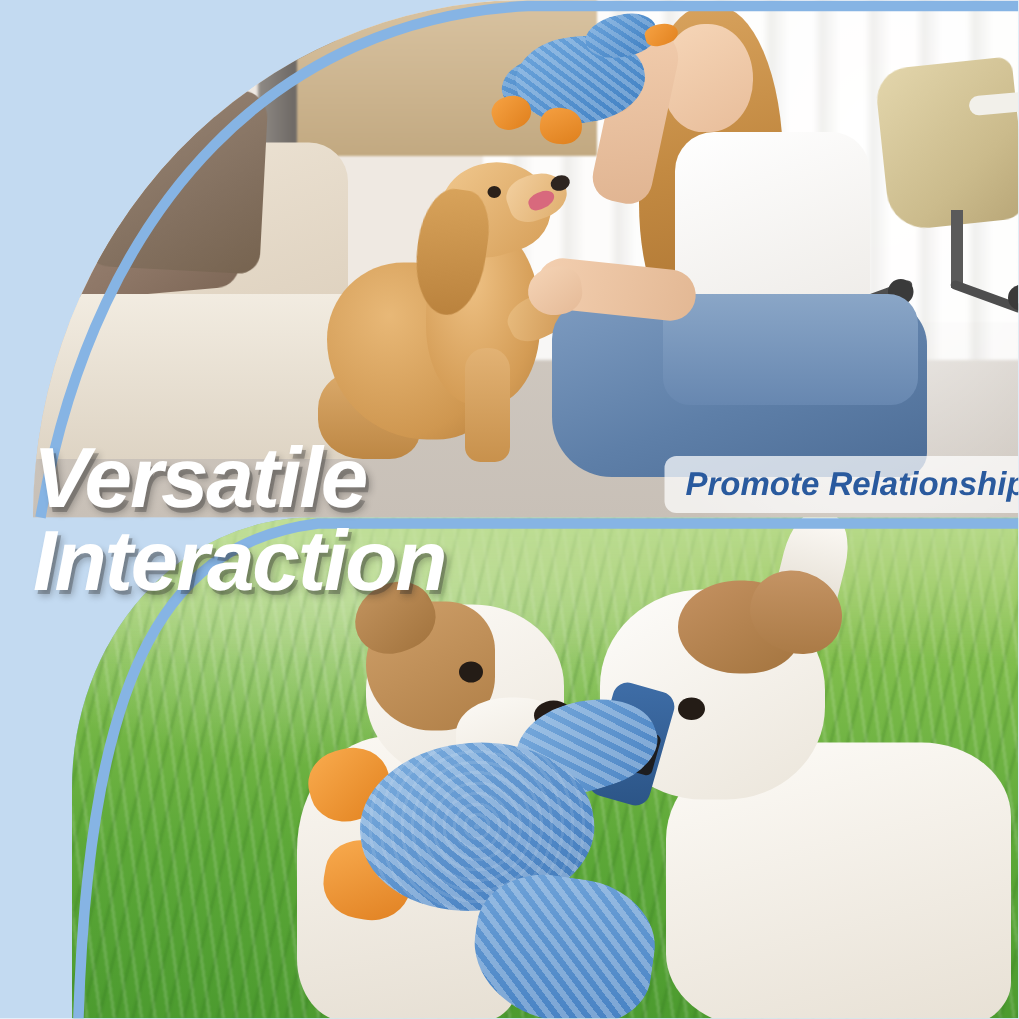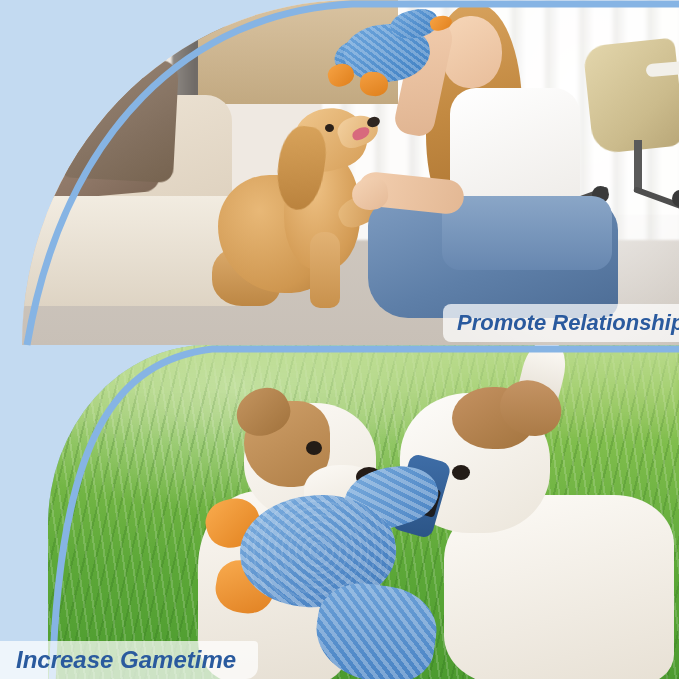--- a/index.html
+++ b/index.html
@@ -637,21 +637,20 @@
     <div class="t-tail"></div>
   </div>
 
   <svg id="arc-top" width="679" height="360" viewBox="0 0 679 360">
     <path d="M 679 4 L 352 4 C 190 12 64 130 27 345" fill="none" stroke="#86b4e4" stroke-width="7"></path>
   </svg>
   <svg id="arc-bottom" width="679" height="345" viewBox="0 0 679 345" style="top:345px; left:0;">
     <path d="M 679 4 L 212 4 C 118 16 58 88 52 345" fill="none" stroke="#86b4e4" stroke-width="7"></path>
   </svg>
 
+  <div id="headline">Versatile
+Interaction</div>
 
   <div class="caption-band" id="caption-top">
     <span>Promote Relationship</span>
   </div>
-  <div class="caption-band" id="caption-bottom">
-    <span>Increase Gametime</span>
-  </div>
 
 </div>
 
 </body></html>

